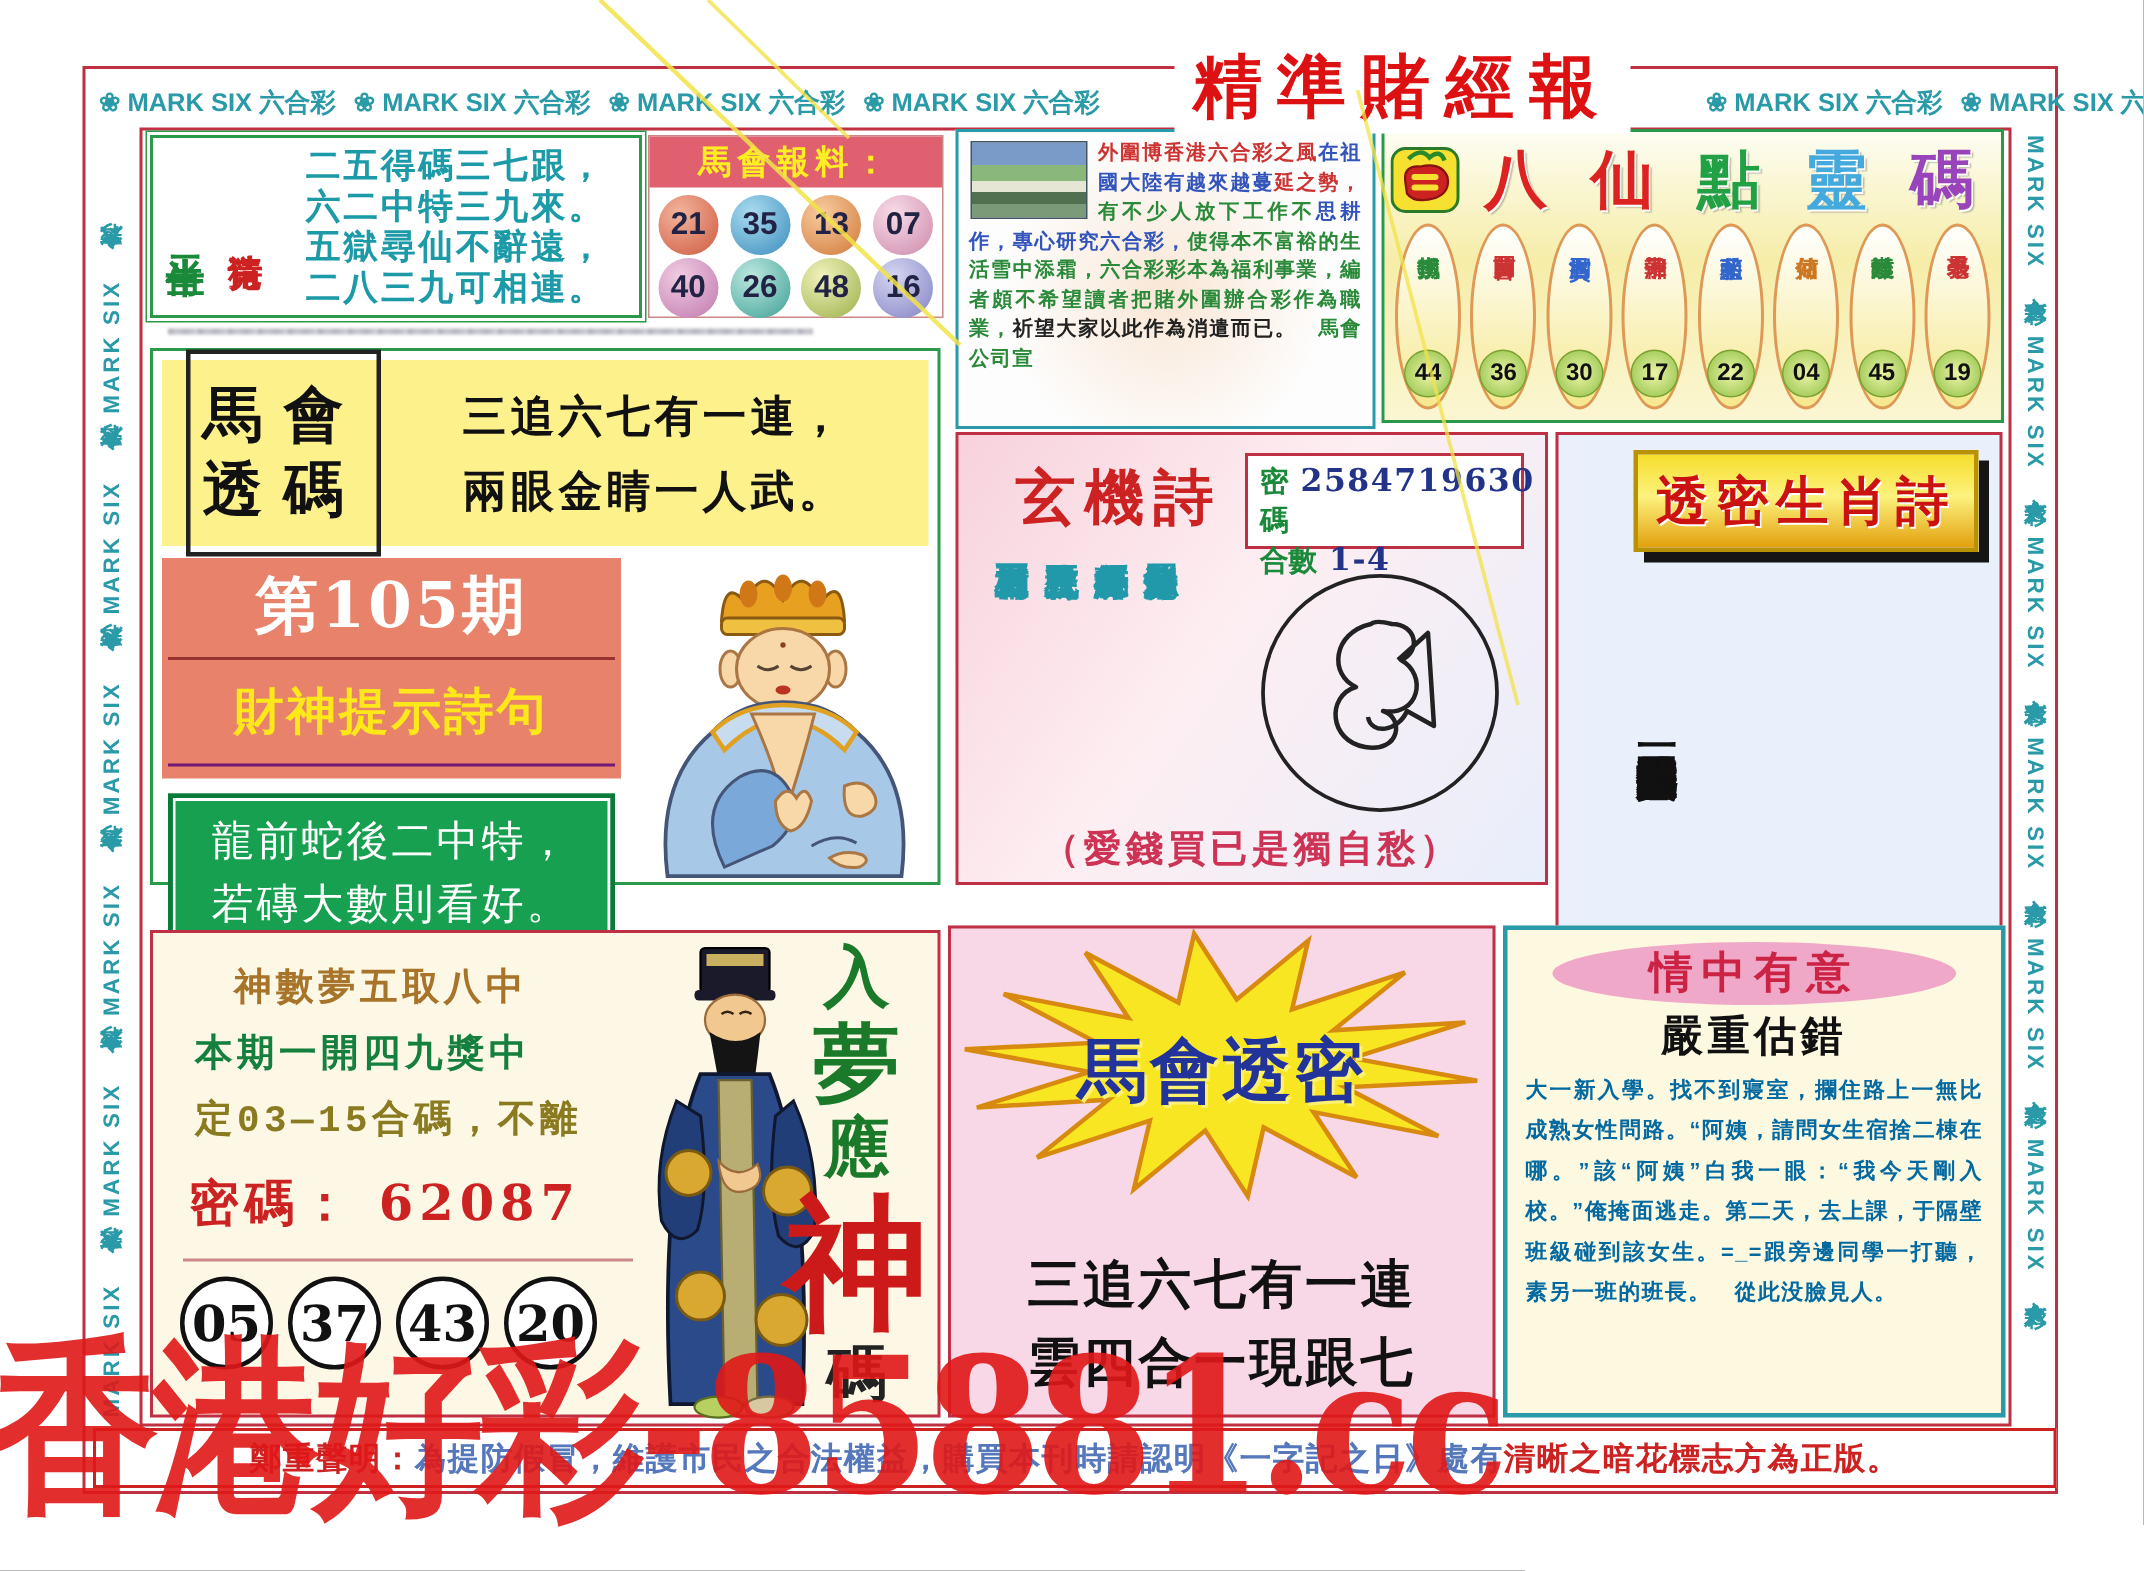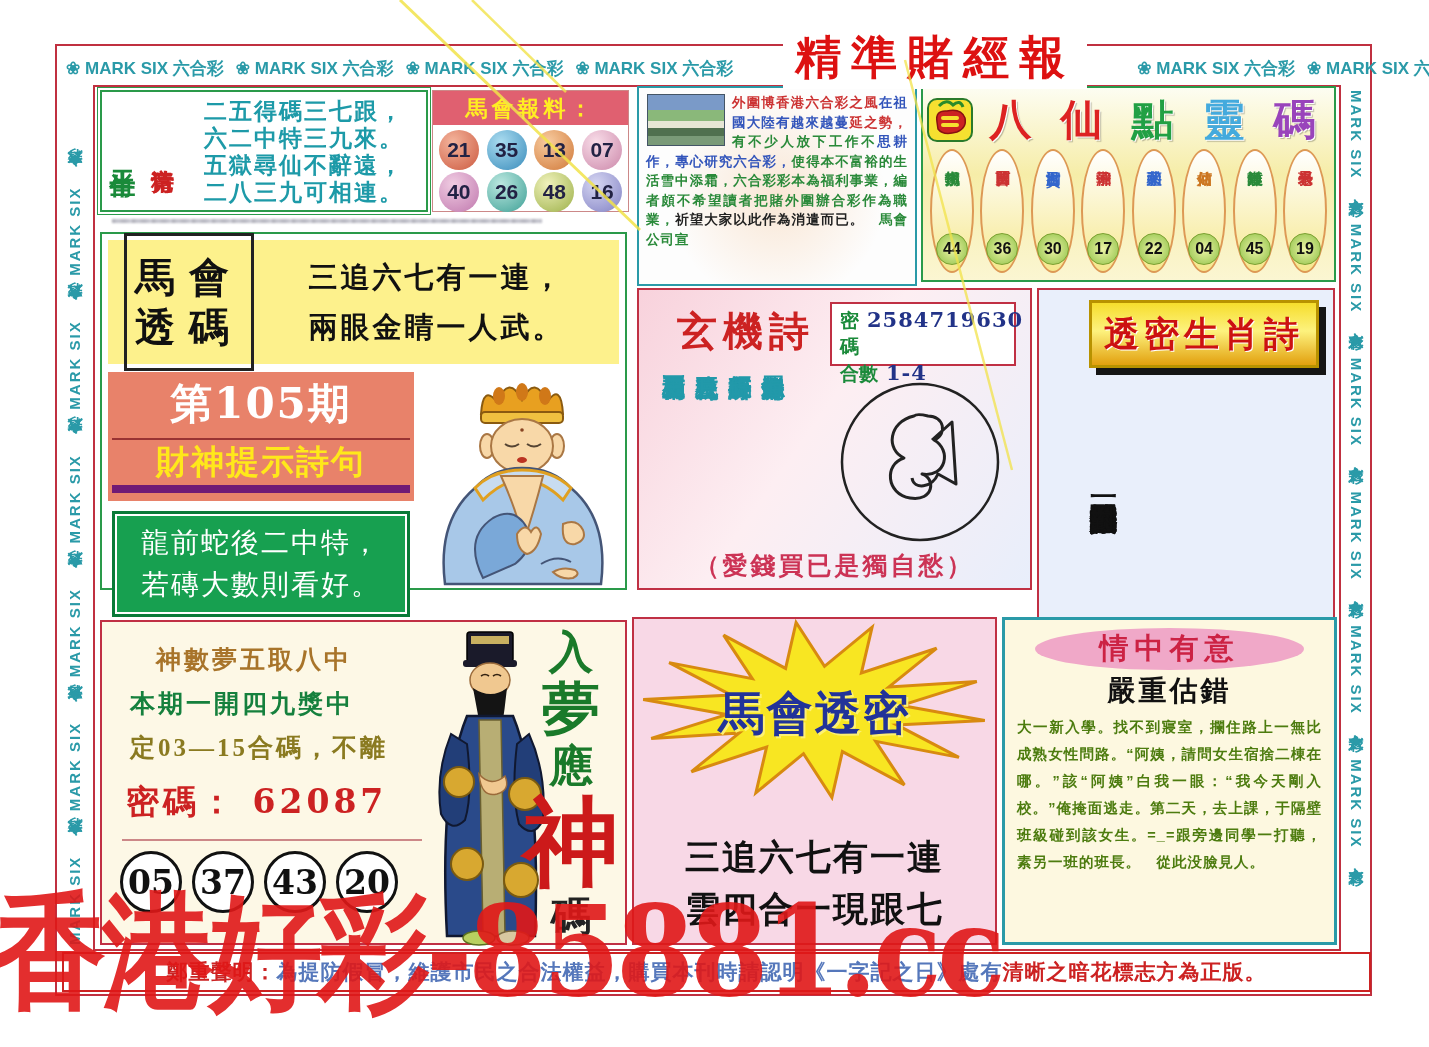--- a/index.html
+++ b/index.html
@@ -69,21 +69,21 @@
   .p-macode{left:100px;top:232px;width:527px;height:358px;border:2px solid #2a9a4a;}
   .yellowbox{margin:6px;background:#fdf18c;height:124px;display:flex;align-items:center;}
   .mcbox{border:3px solid #222;margin-left:16px;padding:16px 8px;font-family:"DejaVu Serif",serif;
          font-weight:bold;font-size:40px;line-height:50px;color:#111;letter-spacing:14px;text-align:center;}
   .mclines{flex:1;text-align:center;font-family:"DejaVu Serif",serif;font-weight:bold;font-size:29px;
            line-height:50px;color:#111;letter-spacing:3px;}
   .mac-low{display:flex;}
   .issue-col{width:318px;}
   .issue-bar{background:#e8826a;margin:2px 6px;padding:4px 0 8px;text-align:center;}
   .issue-no{color:#fff;font-size:42px;font-weight:bold;font-family:"DejaVu Serif",serif;letter-spacing:2px;}
-  .hint-box{border-top:2px solid #933;border-bottom:8px solid #701a75;margin:6px 4px 0;padding:0 0;}
+  .hint-box{border-top:2px solid #933;border-bottom:2px solid #701a75;margin:6px 4px 0;padding:12px 0;}
   .hint-title{color:#ffe81a;font-size:33px;font-weight:bold;font-family:"DejaVu Serif",serif;letter-spacing:2px;}
   .green-box{margin:10px 10px 0;background:#17a050;border:3px solid #0a7a38;box-shadow:0 0 0 2px #fff inset;
              padding:8px 4px;text-align:center;color:#fff;font-weight:normal;font-size:28px;line-height:42px;
              font-family:"DejaVu Serif",serif;letter-spacing:2px;}
   .buddha{position:absolute;right:2px;bottom:2px;}
 
   
   .p-mystic{left:637px;top:288px;width:395px;height:302px;border:2px solid #c03044;
             background:linear-gradient(125deg,#f8d2dc,#fdeef2 45%,#e8eefb);}
   .mys-title{position:absolute;left:38px;top:14px;color:#cc2222;font-size:40px;font-weight:bold;
@@ -107,21 +107,21 @@
           justify-content:center;}
   .plaque span{color:#cc1111;font-size:35px;font-weight:bold;font-family:"DejaVu Serif",serif;
                letter-spacing:5px;text-shadow:1px 1px 0 #fff;}
   .sec-cols{height:206px;margin-top:12px;writing-mode:vertical-rl;text-orientation:upright;color:#111;
             font-weight:bold;font-size:27px;font-family:"DejaVu Serif",serif;line-height:1.06;
             display:flex;justify-content:center;}
   .sec-cols p{margin:0 14px;}
 
   
   .p-dream{left:100px;top:620px;width:527px;height:325px;border:2px solid #c03044;background:#fdf8e6;}
-  .dream-lines{padding:16px 0 0 28px;font-family:Liberation Serif, serif;font-weight:bold;font-size:25px;
+  .dream-lines{padding:16px 0 0 28px;font-family:Liberation Mono, monospace;font-weight:bold;font-size:25px;
                line-height:44px;letter-spacing:3px;}
   .dream-code{padding:10px 0 0 24px;font-family:"DejaVu Serif",serif;font-weight:bold;font-size:33px;
               color:#cc2222;letter-spacing:4px;}
   .dream-div{margin:14px 0 10px 20px;width:300px;border-top:2px solid #cc8888;}
   .dream-balls{display:flex;gap:10px;padding-left:18px;}
   .dball{width:56px;height:56px;border-radius:50%;border:3px solid #111;background:#fff;display:flex;
          align-items:center;justify-content:center;font-family:"DejaVu Serif",serif;font-weight:bold;
          font-size:33px;color:#111;}
   .deity{position:absolute;right:64px;top:2px;}
   .dream-title{position:absolute;right:6px;top:8px;height:306px;display:flex;flex-direction:column;
@@ -137,21 +137,21 @@
                font-family:"DejaVu Serif",serif;letter-spacing:2px;margin-top:30px;}
   .burst-gift{text-align:center;color:#111;font-weight:bold;font-size:22px;margin-top:16px;
               font-family:"DejaVu Serif",serif;letter-spacing:2px;}
 
   
   .p-story{left:1002px;top:617px;width:335px;height:328px;border:3px solid #2a9aa8;background:#fdf8e0;}
   .story-oval{width:82%;height:42px;margin:8px auto 2px;background:#f0a8c8;border-radius:50%;display:flex;
               align-items:center;justify-content:center;color:#cc2244;font-size:29px;font-weight:bold;
               font-family:"DejaVu Serif",serif;letter-spacing:6px;}
   .story-sub{text-align:center;color:#111;font-size:28px;font-weight:bold;letter-spacing:3px;margin:2px 0 4px;}
-  .story-body{padding:0 12px;color:#4d7c0f;font-size:14.5px;font-weight:bold;line-height:27px;
+  .story-body{padding:0 12px;color:#0369a1;font-size:14.5px;font-weight:bold;line-height:27px;
               text-align:justify;letter-spacing:1px;}
 
   
   .disclaimer{position:absolute;left:62px;top:952px;width:1305px;height:36px;border:2px solid #cc2222;
               background:#fff;display:flex;align-items:center;justify-content:center;font-size:21px;
               font-weight:bold;font-family:"DejaVu Serif",serif;letter-spacing:1px;z-index:20;}
 
   
   .watermark{position:absolute;left:-6px;top:868px;z-index:50;color:#e01818;opacity:.9;font-weight:bold;
              font-size:112px;font-family:"DejaVu Serif",serif;white-space:nowrap;letter-spacing:-4px;

